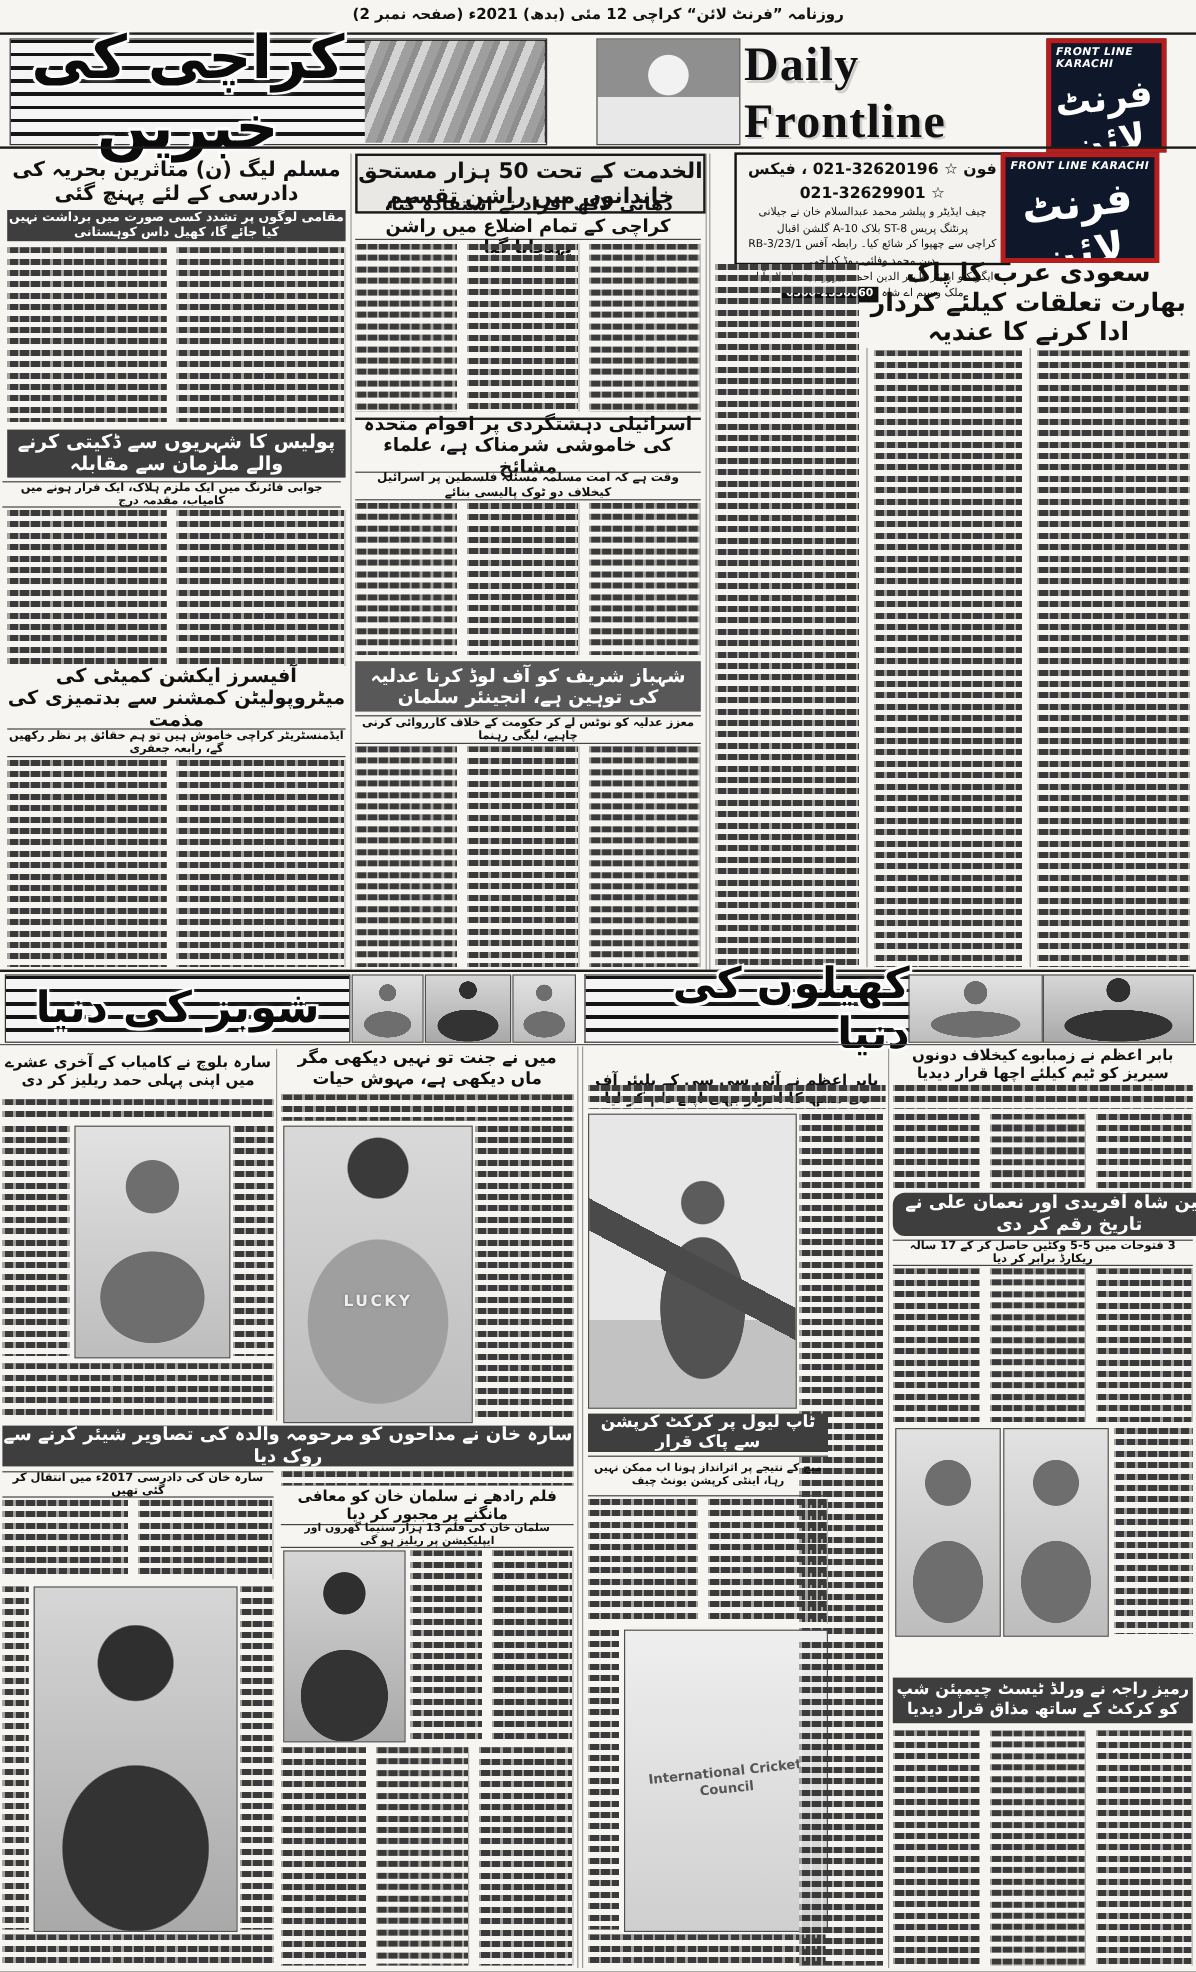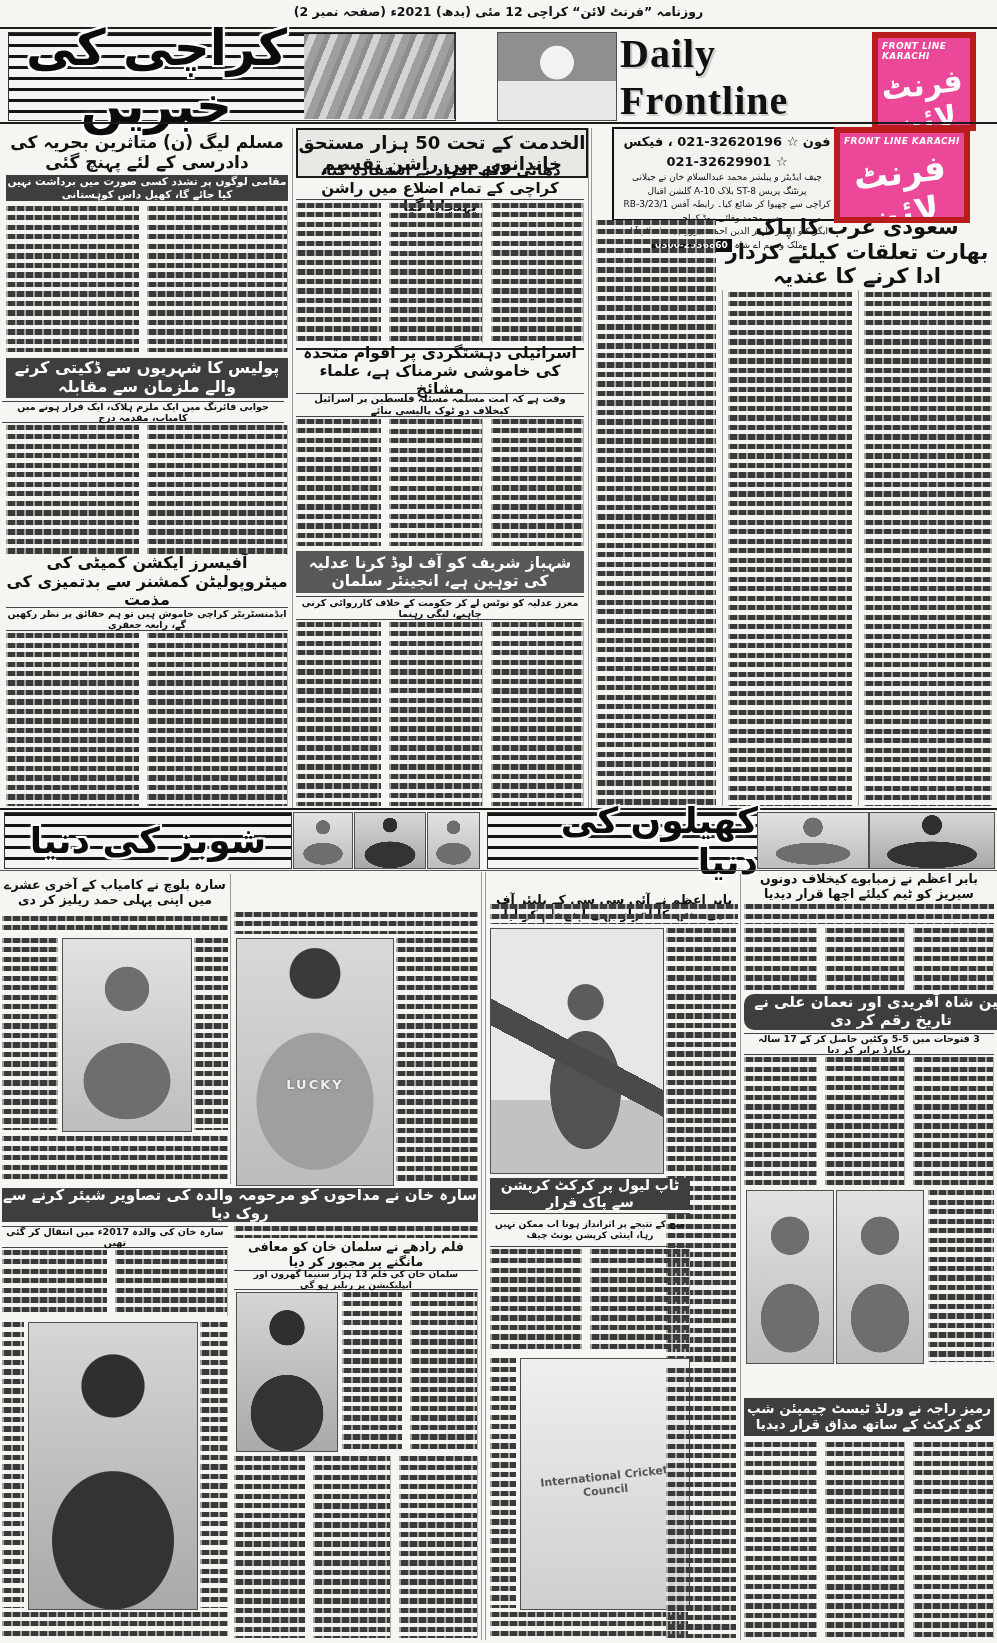--- a/index.html
+++ b/index.html
@@ -33,21 +33,21 @@
   .photo{position:absolute;border:1px solid #4f4f4f;overflow:hidden;
          background:linear-gradient(180deg,#dedede,#b7b7b7);}
   .bust{background:
      radial-gradient(circle at 50% 26%, #6e6e6e 0 14%, rgba(0,0,0,0) 14.5%),
      radial-gradient(58% 34% at 50% 74%, #6e6e6e 0 58%, rgba(0,0,0,0) 59%),
      linear-gradient(180deg,#e2e2e2,#bdbdbd);}
   .bust-dark{background:
      radial-gradient(circle at 50% 22%, #2f2f2f 0 13%, rgba(0,0,0,0) 13.5%),
      radial-gradient(60% 40% at 50% 76%, #333 0 60%, rgba(0,0,0,0) 61%),
      linear-gradient(180deg,#d6d6d6,#a9a9a9);}
-  .logo{position:absolute;background:#ec4899;color:#fff;overflow:hidden;border:6px solid #b91c1c;}
+  .logo{position:absolute;background:#0f172a;color:#fff;overflow:hidden;border:4px solid #b91c1c;}
   .logo .eng{font-size:9px;font-weight:bold;font-style:italic;letter-spacing:.4px;padding:3px 4px 0;}
   .logo .urd{font-size:30px;font-weight:bold;direction:rtl;text-align:center;
              transform:rotate(-7deg);margin-top:6px;}
   .contact{position:absolute;border:2px solid #111;background:#f3f2ee;direction:rtl;
            font-size:9px;text-align:center;line-height:1.5;padding:3px 5px;}
   .contact .ph{font-size:13px;font-weight:bold;}
   .contact .num{direction:ltr;unicode-bidi:bidi-override;font-weight:bold;}
   .contact .mob{background:#0f0f0f;color:#fff;padding:0 4px;font-weight:bold;direction:ltr;
                 unicode-bidi:bidi-override;display:inline-block;}
   .city{background:
@@ -183,39 +183,40 @@
   <div class="photo bust abs" style="left:757px;top:812px;width:110px;height:55px;"></div>
   <div class="photo bust-dark abs" style="left:869px;top:812px;width:124px;height:55px;"></div>
 
   <div class="rule-h" style="left:0;top:870px;width:997px;height:1px;background:#555;"></div>
 
   <div class="rule-v" style="left:481px;top:872px;height:768px;"></div>
   <div class="rule-v" style="left:485px;top:872px;height:768px;"></div>
 
   <div class="uh" style="left:2px;top:874px;width:226px;height:38px;font-size:12.5px;">سارہ بلوچ نے کامیاب کے آخری عشرے میں اپنی پہلی حمد ریلیز کر دی</div>
   <div class="rule-v" style="left:230px;top:874px;height:310px;"></div>
+  <div class="uh" style="left:234px;top:874px;width:244px;height:34px;font-size:14px;">میں نے جنت تو نہیں دیکھی مگر ماں دیکھی ہے، مہوش حیات</div>
 
   <div class="sim abs" style="left:2px;top:916px;width:226px;height:18px;"></div>
   <div class="sim abs" style="left:2px;top:938px;width:56px;height:192px;"></div>
   <div class="photo bust abs" style="left:62px;top:938px;width:128px;height:192px;"></div>
   <div class="sim abs" style="left:194px;top:938px;width:34px;height:192px;"></div>
   <div class="sim abs" style="left:2px;top:1136px;width:226px;height:46px;"></div>
 
   <div class="sim abs" style="left:234px;top:912px;width:244px;height:22px;"></div>
   <div class="photo abs" style="left:236px;top:938px;width:156px;height:246px;
        background:radial-gradient(circle at 50% 14%, #3a3a3a 0 11%, rgba(0,0,0,0) 11.5%),
                   radial-gradient(62% 46% at 50% 66%, #9f9f9f 0 60%, rgba(0,0,0,0) 61%),
                   linear-gradient(180deg,#d9d9d9,#bcbcbc);">
     <span class="lucky">LUCKY</span>
   </div>
   <div class="sim abs" style="left:396px;top:938px;width:82px;height:246px;"></div>
 
   <div class="uh dark" style="left:2px;top:1188px;width:476px;height:34px;font-size:15px;">سارہ خان نے مداحوں کو مرحومہ والدہ کی تصاویر شیئر کرنے سے روک دیا</div>
 
-  <div class="sub thinbox" style="left:2px;top:1226px;width:226px;height:20px;font-size:9.5px;">سارہ خان کی والدہ 2017ء میں انتقال کر گئی تھیں</div>
+  <div class="sub thinbox" style="left:2px;top:1226px;width:226px;height:20px;font-size:9.5px;">سارہ خان کی دادرسی 2017ء میں انتقال کر گئی تھیں</div>
   <div class="cols" style="left:2px;top:1250px;width:226px;height:66px;">
       <div class="sim"></div>
       <div class="sim"></div>
     </div>
   <div class="sim abs" style="left:2px;top:1322px;width:22px;height:286px;"></div>
   <div class="photo bust-dark abs" style="left:28px;top:1322px;width:168px;height:286px;"></div>
   <div class="sim abs" style="left:200px;top:1322px;width:28px;height:286px;"></div>
   <div class="sim abs" style="left:2px;top:1612px;width:226px;height:26px;"></div>
 
   <div class="sim abs" style="left:234px;top:1226px;width:244px;height:12px;"></div>

